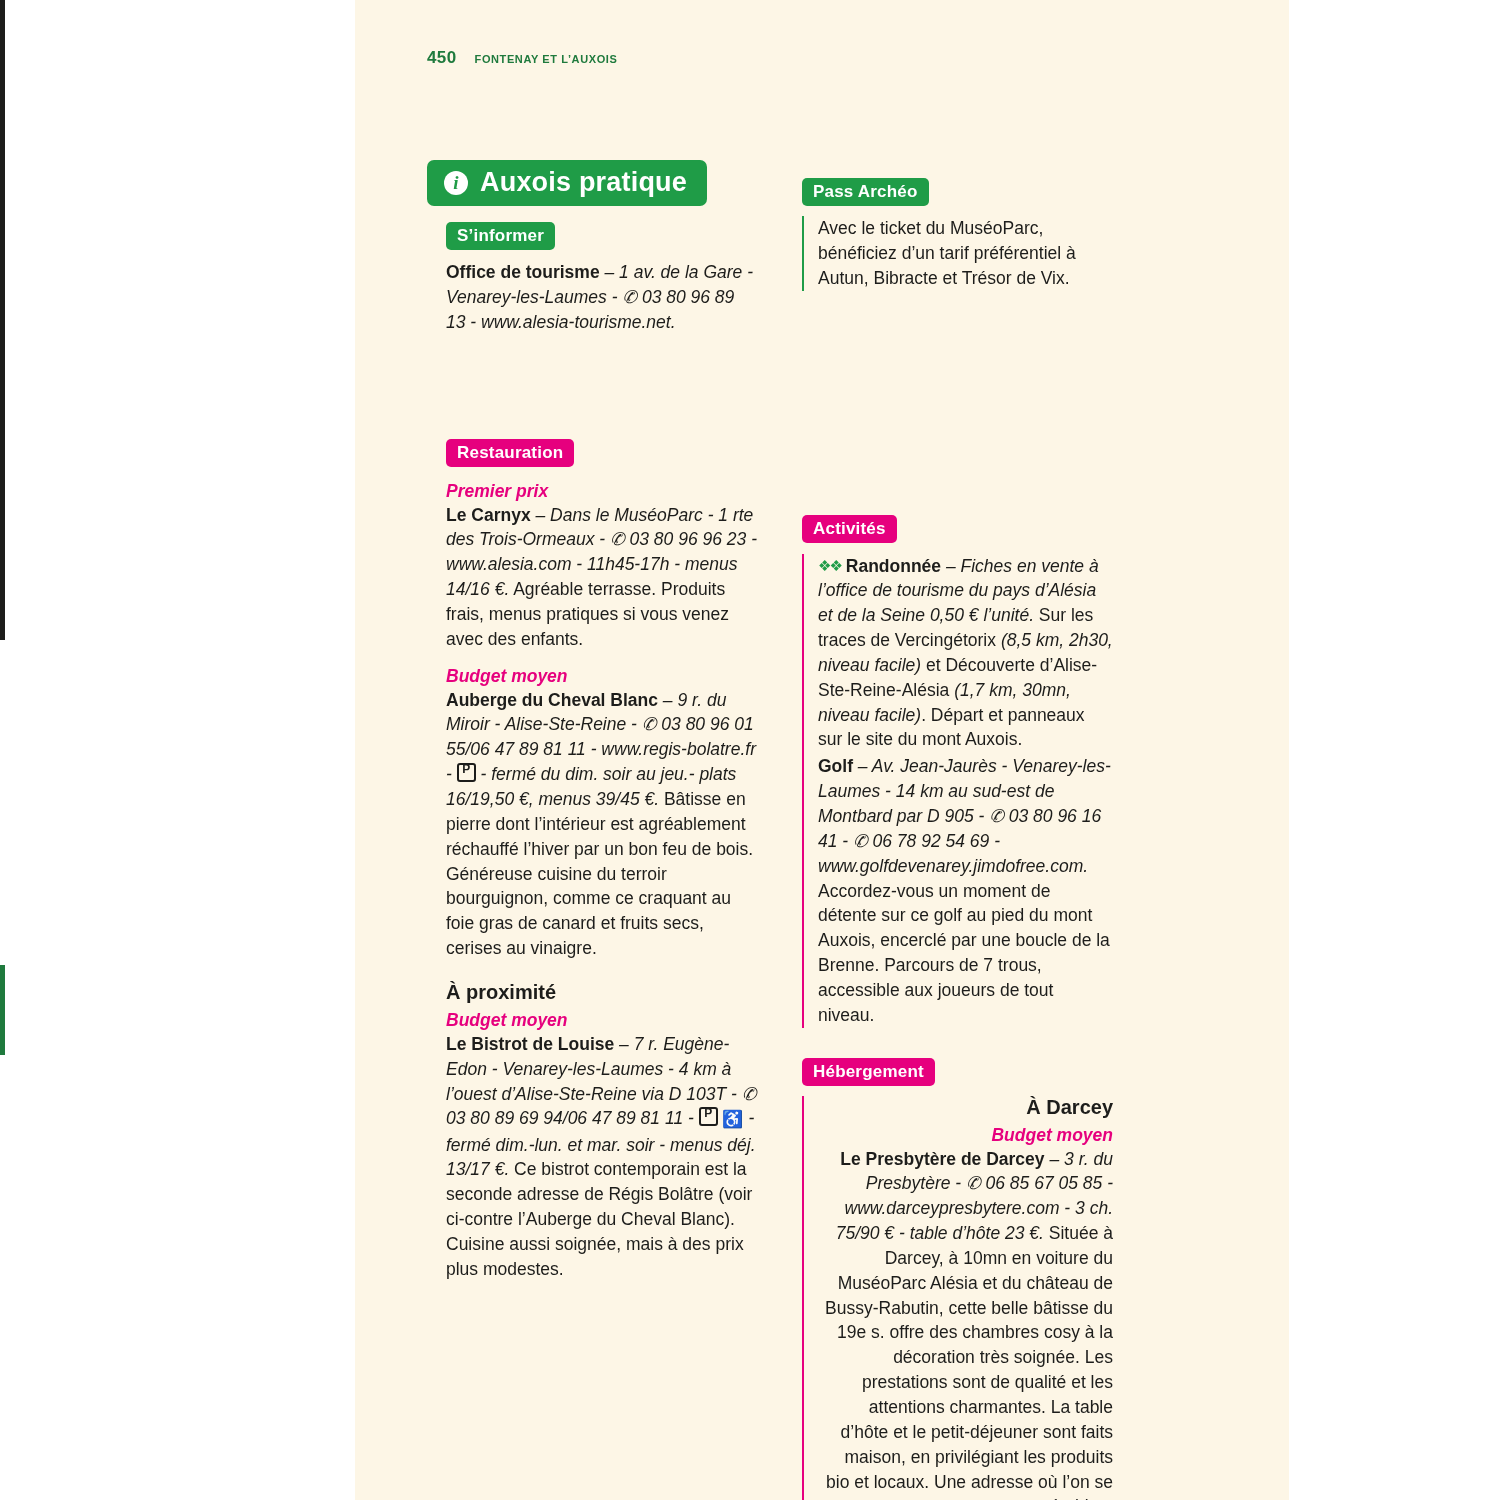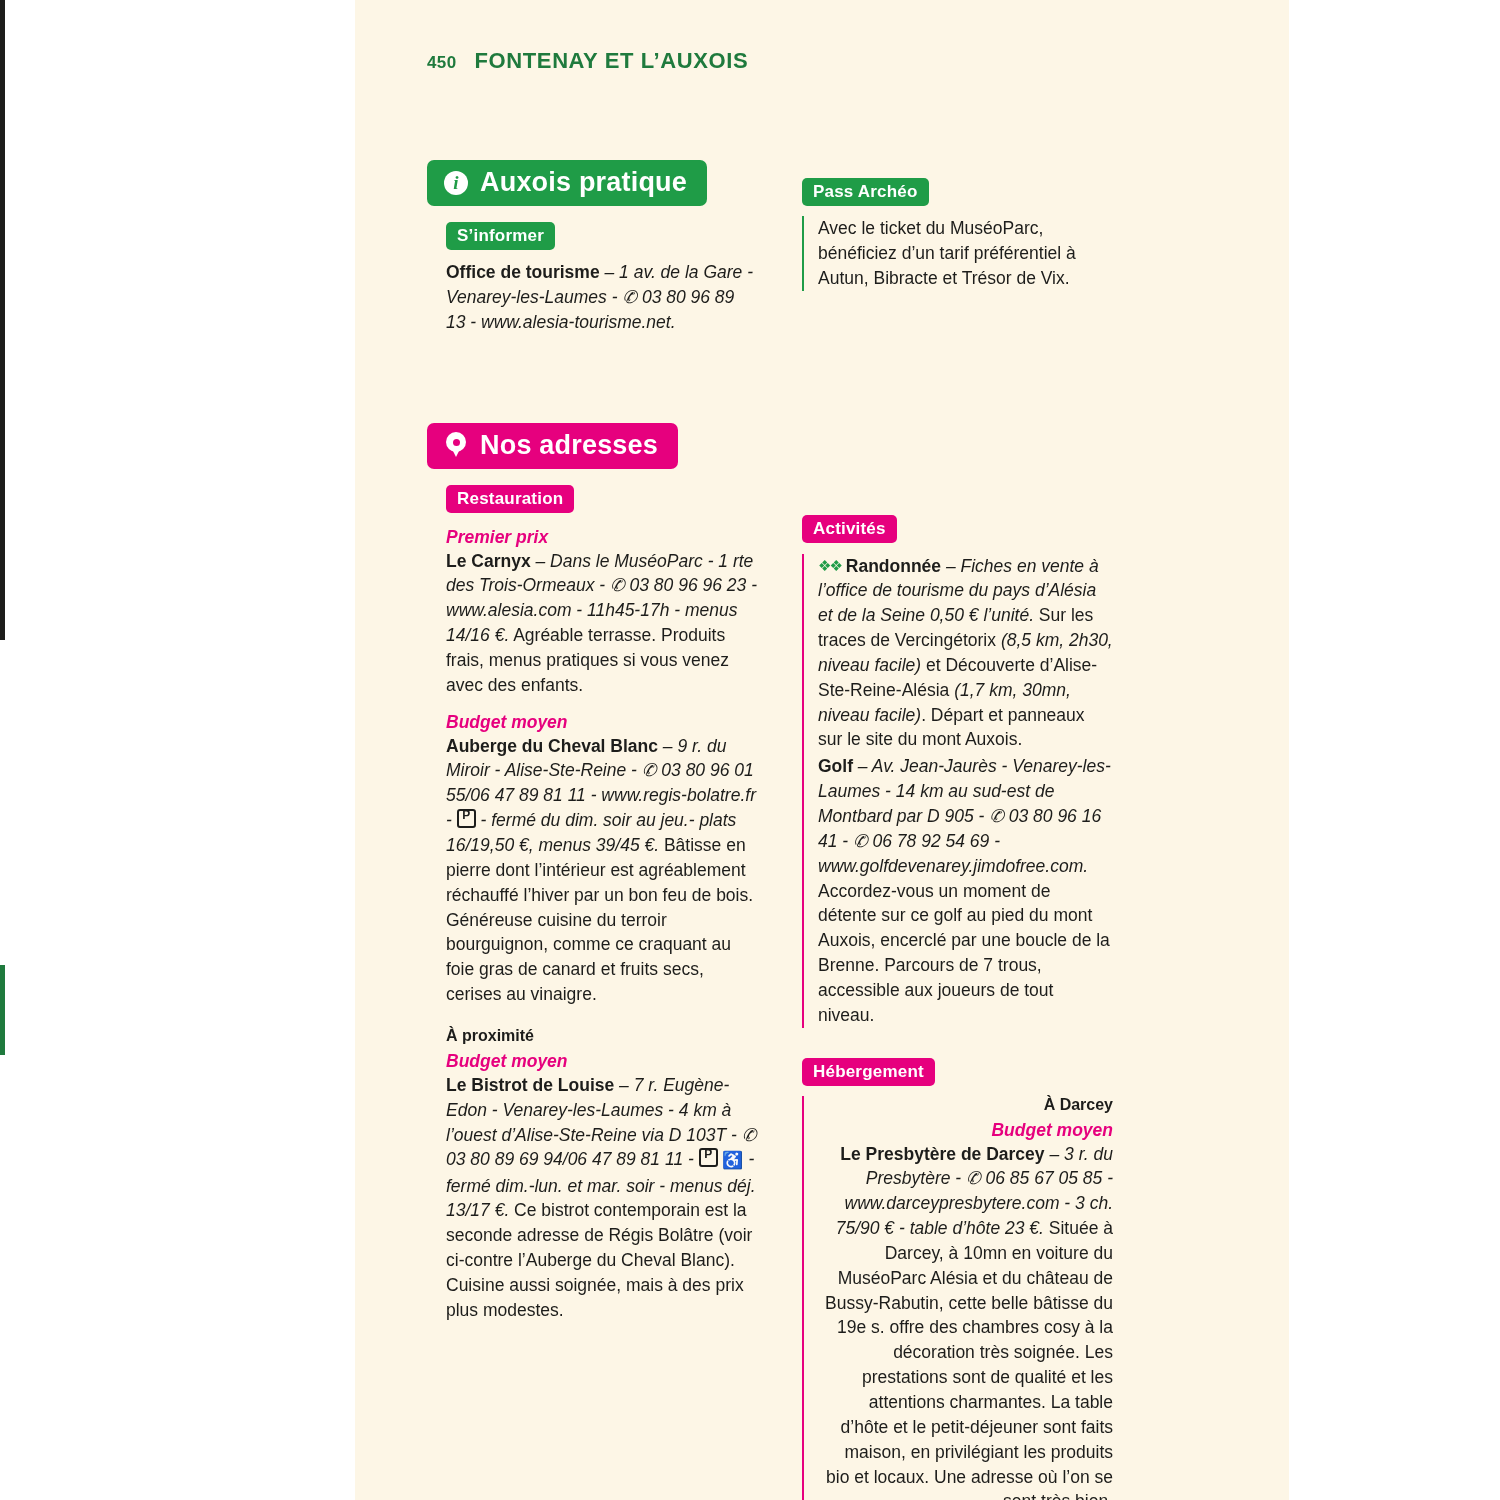--- a/index.html
+++ b/index.html
@@ -43,21 +43,21 @@
     gap: 18px;
   }
   .folio {
     color: #1f7a3d;
     font-size: 17px;
     font-weight: bold;
     letter-spacing: 0.4px;
   }
   .running-head {
     color: #1f7a3d;
-    font-size: 22px;
+    font-size: 11px;
     font-weight: bold;
     letter-spacing: 0.6px;
   }
 
   .columns {
     position: absolute;
     left: 72px;
     top: 160px;
     width: 1010px;
     display: flex;
@@ -159,21 +159,21 @@
   .name { font-weight: bold; }
   .ital { font-style: italic; }
   .cat {
     color: #e6007e;
     font-style: italic;
     font-weight: bold;
     font-size: 17.5px;
     margin: 14px 0 1px 0;
   }
   .subcat {
-    font-size: 16px;
+    font-size: 20px;
     font-weight: bold;
     color: #1d1d1b;
     margin: 20px 0 2px 0;
   }
   .ico-park {
     display: inline-block;
     width: 15px; height: 15px;
     border: 2px solid #1d1d1b;
     border-radius: 3px;
     position: relative;
@@ -248,28 +248,20 @@
 
       <div class="block" style="margin-top:16px;">
         <span class="tag green">S’informer</span>
         <div class="body">
           <p><span class="name">Office de tourisme</span><span class="ital"> – 1 av. de la Gare - Venarey-les-Laumes - ✆ 03 80 96 89 13 - www.alesia-tourisme.net.</span></p>
         </div>
       </div>
 
       <div class="spacer-lg"></div>
 
-      <div class="banner pink">
-        <span class="glyph">
-          <span class="pin-glyph">
-              <span class="pin-dot"></span>
-            </span>
-        </span>
-        <span>Nos adresses</span>
-      </div>
 
       <div class="block" style="margin-top:16px;">
         <span class="tag pink">Restauration</span>
 
         <p class="cat">Premier prix</p>
         <div class="body" style="margin-top:0;">
           <p><span class="name">Le Carnyx</span><span class="ital"> – Dans le MuséoParc - 1 rte des Trois-Ormeaux - ✆ 03 80 96 96 23 - www.alesia.com - 11h45-17h - menus 14/16 €.</span><span> Agréable terrasse. Produits frais, menus pratiques si vous venez avec des enfants.</span></p>
         </div>
 
         <p class="cat">Budget moyen</p>

